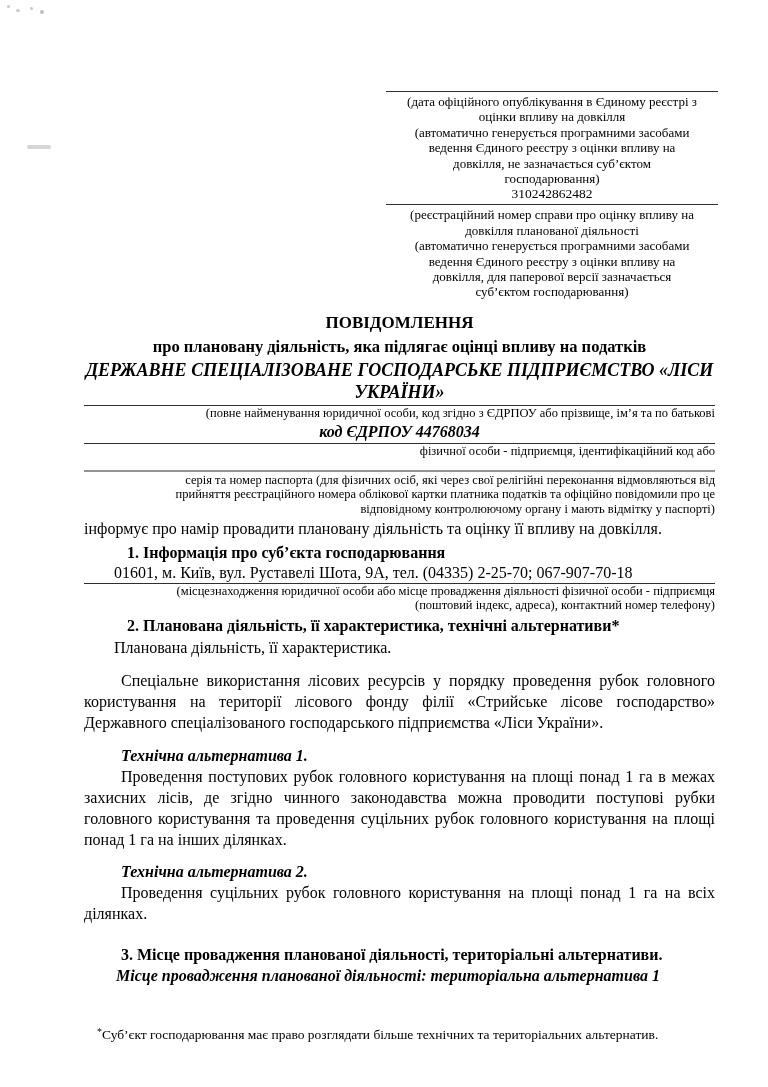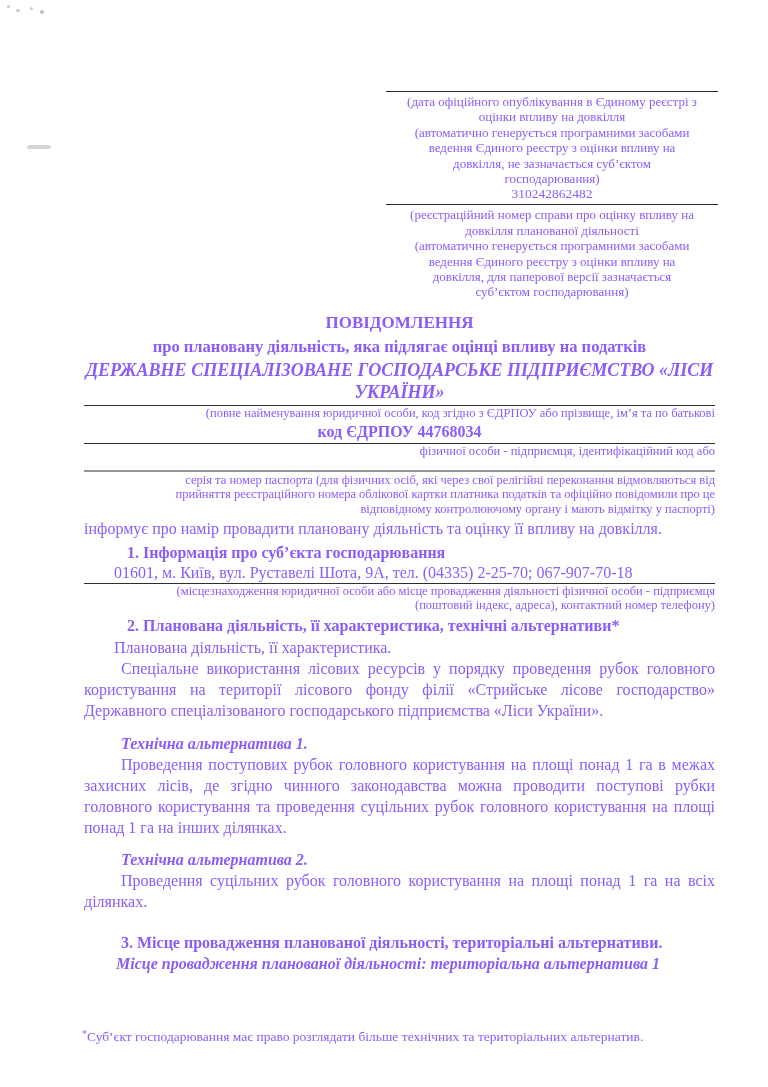--- a/index.html
+++ b/index.html
@@ -2,21 +2,21 @@
 <html><head>
 <meta charset="utf-8">
 <style>
   html, body { margin: 0; padding: 0; background: #ffffff; }
   .page {
     position: relative;
     width: 768px;
     height: 1087px;
     background: #ffffff;
     font-family: "Liberation Serif", "DejaVu Serif", serif;
-    color: #8b5cf6;
+    color: #000000;
     overflow: hidden;
   }
   
   .registry {
     position: absolute;
     top: 91px;
     left: 386px;
     width: 332px;
     text-align: center;
   }
@@ -40,45 +40,45 @@
   .t-company{ margin-top: 2px; text-align: center; font-weight: bold; font-size: 18px;   line-height: 22px; font-style: italic; }
   .rule      { margin-top: 2px; height: 0; border-top: 1.6px solid #2e2e2e; }
   .rule-gray { margin-top: 12px; height: 0; border-top: 2px solid #949494; }
   .cap {
     text-align: right;
     font-size: 12.5px;
     line-height: 14px;
     white-space: pre-line;
   }
   .cap-passport { margin-top: 1px; line-height: 14.3px; }
-  .edrpou { margin-top: 2px; text-align: center; font-weight: bold; font-size: 16px; line-height: 19px; }
+  .edrpou { margin-top: 2px; text-align: center; font-weight: bold; font-size: 16px; line-height: 19px; font-style: italic; }
   .body { font-size: 16px; line-height: 21px; }
   .intro { margin-top: 2px; white-space: nowrap; }
   .h-num { margin-top: 3px; font-weight: bold; text-indent: 43px; }
   .h1-heading { line-height: 21px; }
   .address { text-indent: 30px; line-height: 19px; }
   .rule-addr { margin-top: 1px; }
   .h2-heading { line-height: 21px; }
   .subhead { margin-top: 1px; text-indent: 30px; line-height: 21px; }
   .para { text-align: justify; text-indent: 37px; line-height: 21px; }
-  .para-desc { margin-top: 0; }
+  .para-desc { margin-top: 12px; }
   .alt-h { font-weight: bold; font-style: italic; text-indent: 37px; line-height: 21px; }
   .alt-h1 { margin-top: 12px; }
   .alt-h2 { margin-top: 11px; }
   .sub-italic { font-weight: bold; font-style: italic; text-indent: 32px; line-height: 21px; }
   .h3-heading { margin-top: 20px; text-indent: 37px; }
   .para-s3 { text-indent: 50px; }
   
   .footnote {
     position: absolute;
-    left: 82px;
+    left: 97px;
     top: 1022px;
     width: 620px;
     font-size: 13.5px;
-    line-height: 24px;
+    line-height: 19px;
   }
   .footnote sup { font-size: 10px; vertical-align: 4px; }
   
   .artifact { position: absolute; background: #c9c9c9; border-radius: 50%; }
   .a-dot1 { left: 7px;  top: 5px;  width: 3px;  height: 3px; }
   .a-dot2 { left: 16px; top: 9px;  width: 4px;  height: 3px; }
   .a-dot3 { left: 30px; top: 7px;  width: 3px;  height: 3px; }
   .a-dot4 { left: 40px; top: 10px; width: 4px;  height: 4px; background: #bdbdbd; }
   .a-dash { left: 27px; top: 145px; width: 24px; height: 4px; background: #d6d6d6; border-radius: 2px; }
 </style>

